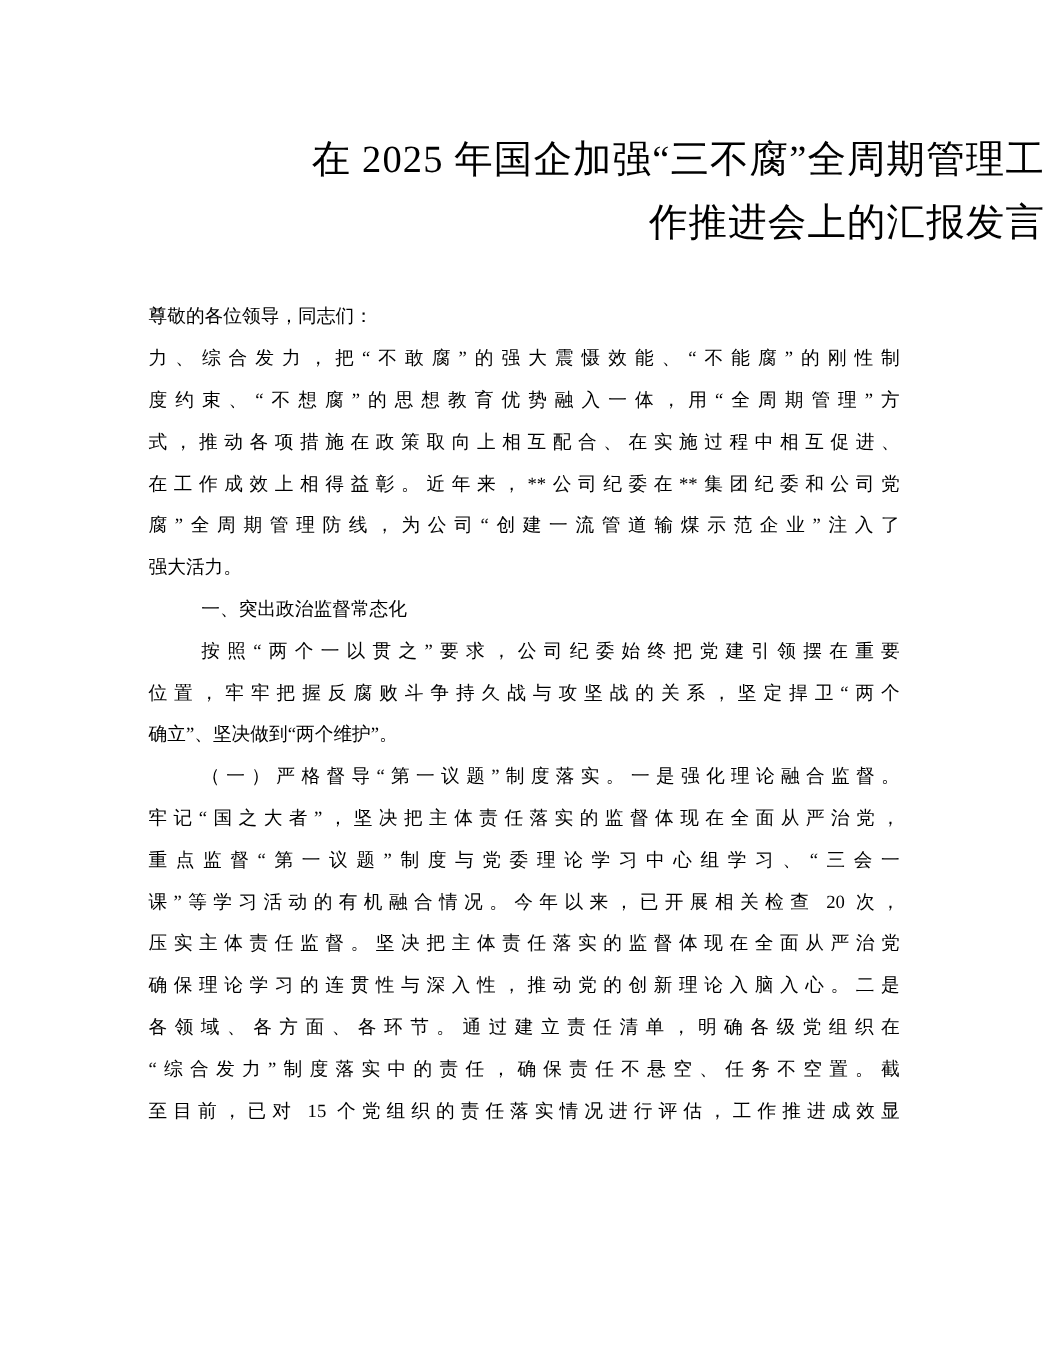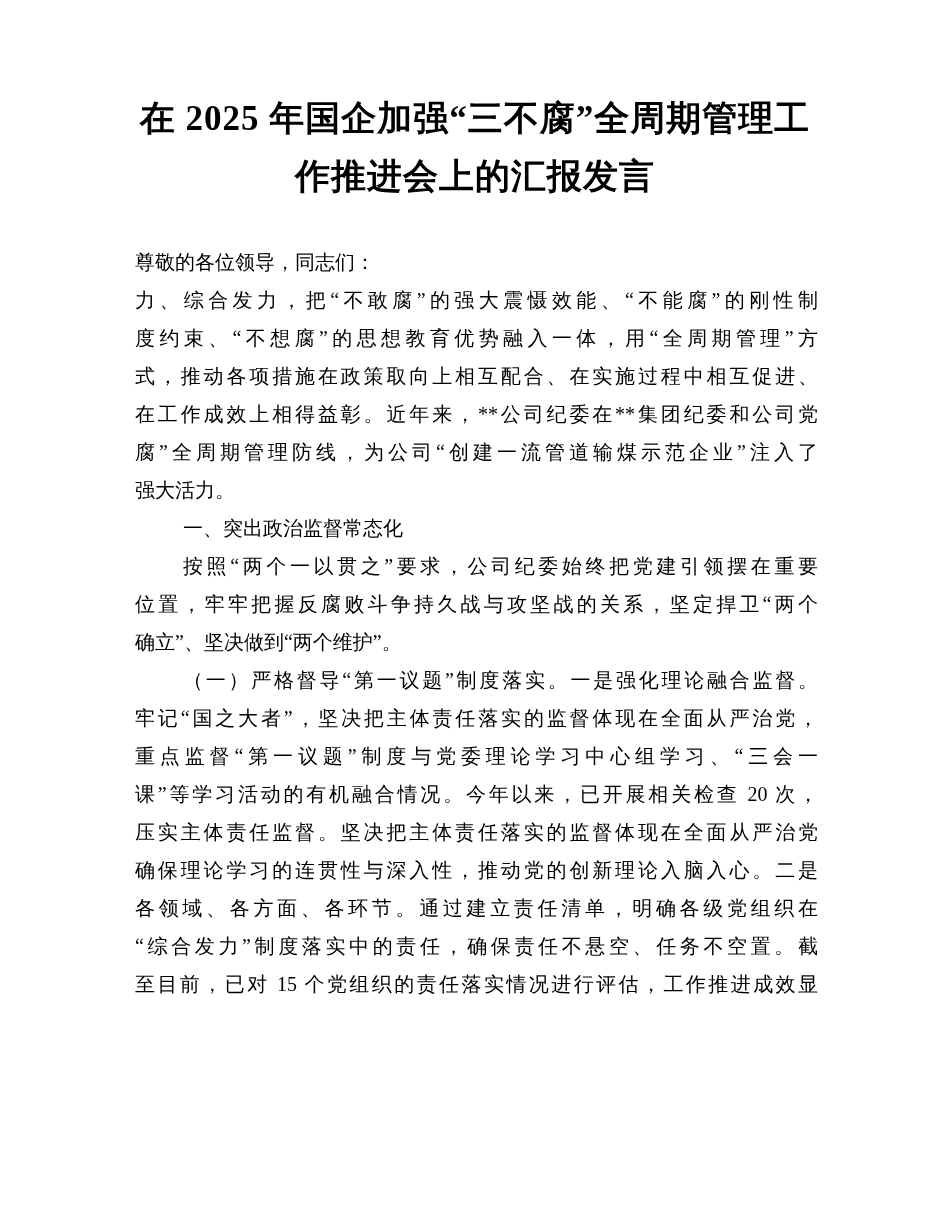--- a/index.html
+++ b/index.html
@@ -11,38 +11,38 @@
     font-family: "Liberation Serif", "DejaVu Serif", serif;
     color: #000000;
   }
   .page {
     position: relative;
     width: 950px;
     height: 1230px;
     background: #ffffff;
   }
   .doc-title {
-    padding-top: 90px;
-    text-align: center;
-    font-weight: bold;
+    padding-top: 116px;
+    text-align: right;
+    font-weight: normal;
     font-family: "Liberation Serif", "DejaVu Serif", serif;
   }
   .title-line {
     font-size: 35px;
     line-height: 58px;
     letter-spacing: 1px;
     white-space: nowrap;
   }
   .doc-body {
     margin-left: 135px;
     margin-top: 37px;
     width: 683px;
   }
   .body-line {
-    font-size: 20px;
+    font-size: 17px;
     line-height: 38px;
     height: 38px;
     text-align: left;
     white-space: nowrap;
   }
   .body-line.fill {
     white-space: normal;
     text-align: justify;
     text-align-last: justify;
     text-justify: inter-character;

